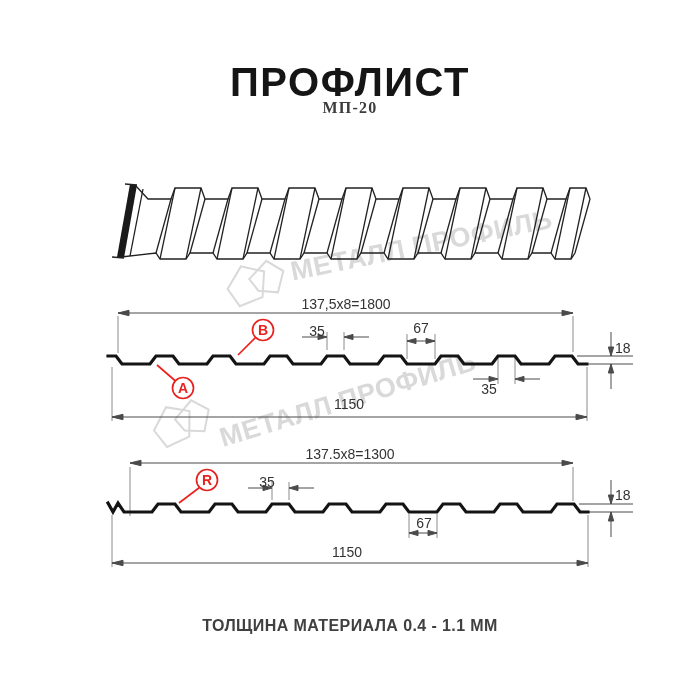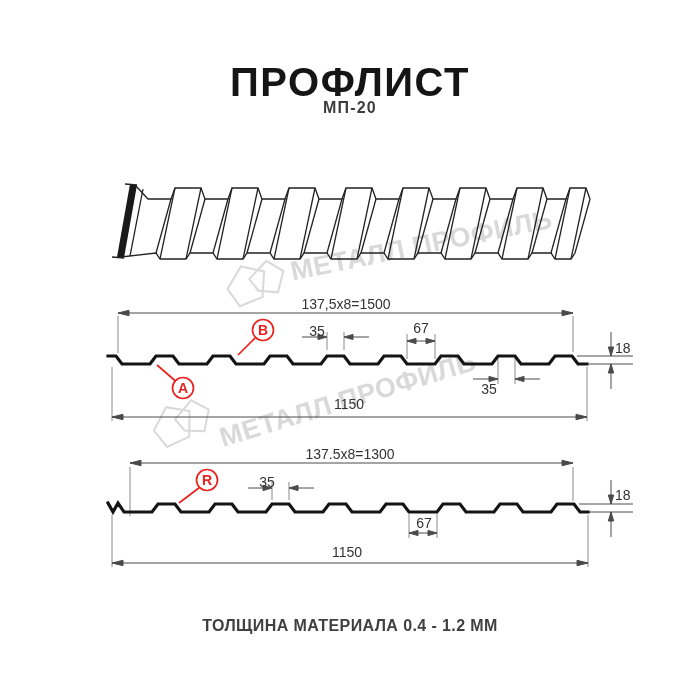--- a/index.html
+++ b/index.html
@@ -1,21 +1,21 @@
 <!DOCTYPE html>
 <html><head>
 <meta charset="utf-8">
 <style>
   html,body{margin:0;padding:0;background:#fff;}
   body{width:700px;height:700px;position:relative;overflow:hidden;
        font-family:"Liberation Sans",sans-serif;}
   .abs{position:absolute;}
   .center-text{left:0;right:0;text-align:center;}
   .title{top:60px;font-size:40px;font-weight:bold;letter-spacing:1.5px;color:#151515;}
-  .subtitle{top:99px;font-size:16px;font-weight:bold;letter-spacing:1.2px;color:#3c3c3c;}
+  .subtitle{top:99px;font-size:16px;font-weight:bold;letter-spacing:1.2px;color:#3c3c3c;font-family:Liberation Serif, serif;}
   .footer{top:617px;font-size:16px;font-weight:bold;letter-spacing:0.4px;color:#404040;}
   .wm{position:absolute;font-weight:bold;font-size:27px;color:#d9d9d9;
       letter-spacing:0.5px;white-space:nowrap;transform-origin:left top;}
   .wm1{left:288px;top:257px;transform:rotate(-11.5deg);}
   .wm2{left:216px;top:424px;transform:rotate(-17deg);}
   .dimlabel{position:absolute;font-size:14px;color:#333;white-space:nowrap;
             transform:translateX(-50%);}
   .dimlabel.anchor-left{transform:none;}
   svg text.marker{font-family:"Liberation Sans",sans-serif;font-size:14px;font-weight:bold;}
   svg{position:absolute;left:0;top:0;}
@@ -195,23 +195,23 @@
     <g stroke="#e8231f" fill="none" stroke-width="1.7">
       <line x1="199.5" y1="487.5" x2="179" y2="503"></line>
       <circle cx="207" cy="480" r="10.5"></circle>
     </g>
     <text class="marker" x="207" y="485" fill="#e8231f" text-anchor="middle" stroke="none">R</text>
   </g>
 </svg>
 
 <div class="abs center-text title">ПРОФЛИСТ</div>
 <div class="abs center-text subtitle">МП-20</div>
-<div class="abs center-text footer">ТОЛЩИНА МАТЕРИАЛА 0.4 - 1.2 ММ</div>
-
-<div class="dimlabel" style="left:346px;top:296px;">137,5x8=1500</div>
+<div class="abs center-text footer">ТОЛЩИНА МАТЕРИАЛА 0.4 - 1.1 ММ</div>
+
+<div class="dimlabel" style="left:346px;top:296px;">137,5x8=1800</div>
 <div class="dimlabel" style="left:317px;top:323px;">35</div>
 <div class="dimlabel" style="left:421px;top:320px;">67</div>
 <div class="dimlabel anchor-left" style="left:615px;top:340px;">18</div>
 <div class="dimlabel" style="left:489px;top:381px;">35</div>
 <div class="dimlabel" style="left:349px;top:396px;">1150</div>
 
 <div class="dimlabel" style="left:350px;top:446px;">137.5x8=1300</div>
 <div class="dimlabel" style="left:267px;top:474px;">35</div>
 <div class="dimlabel anchor-left" style="left:615px;top:487px;">18</div>
 <div class="dimlabel" style="left:424px;top:515px;">67</div>

